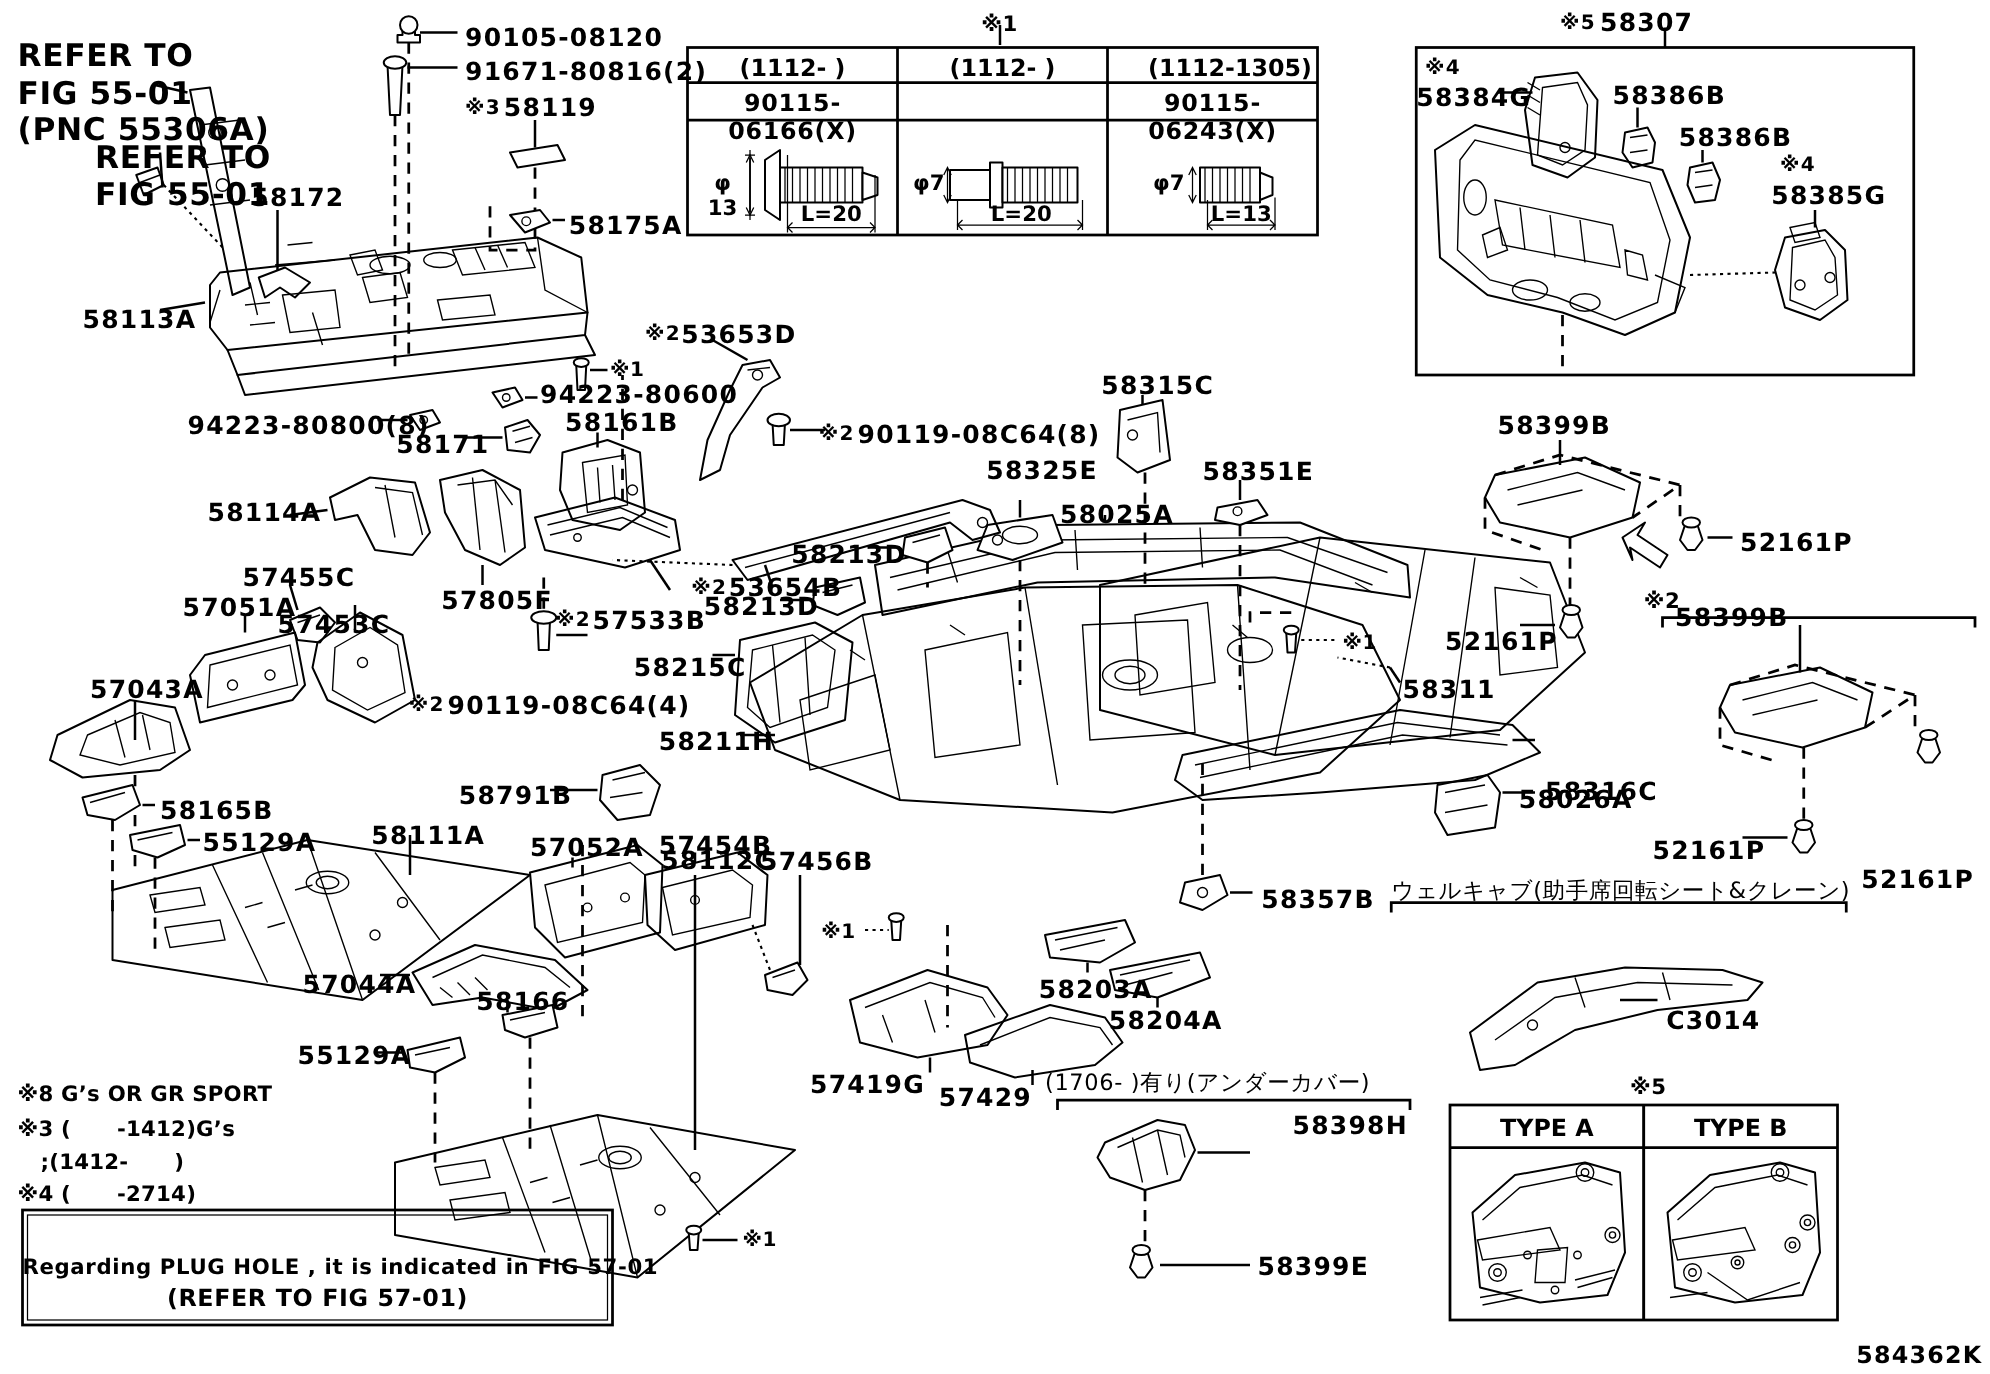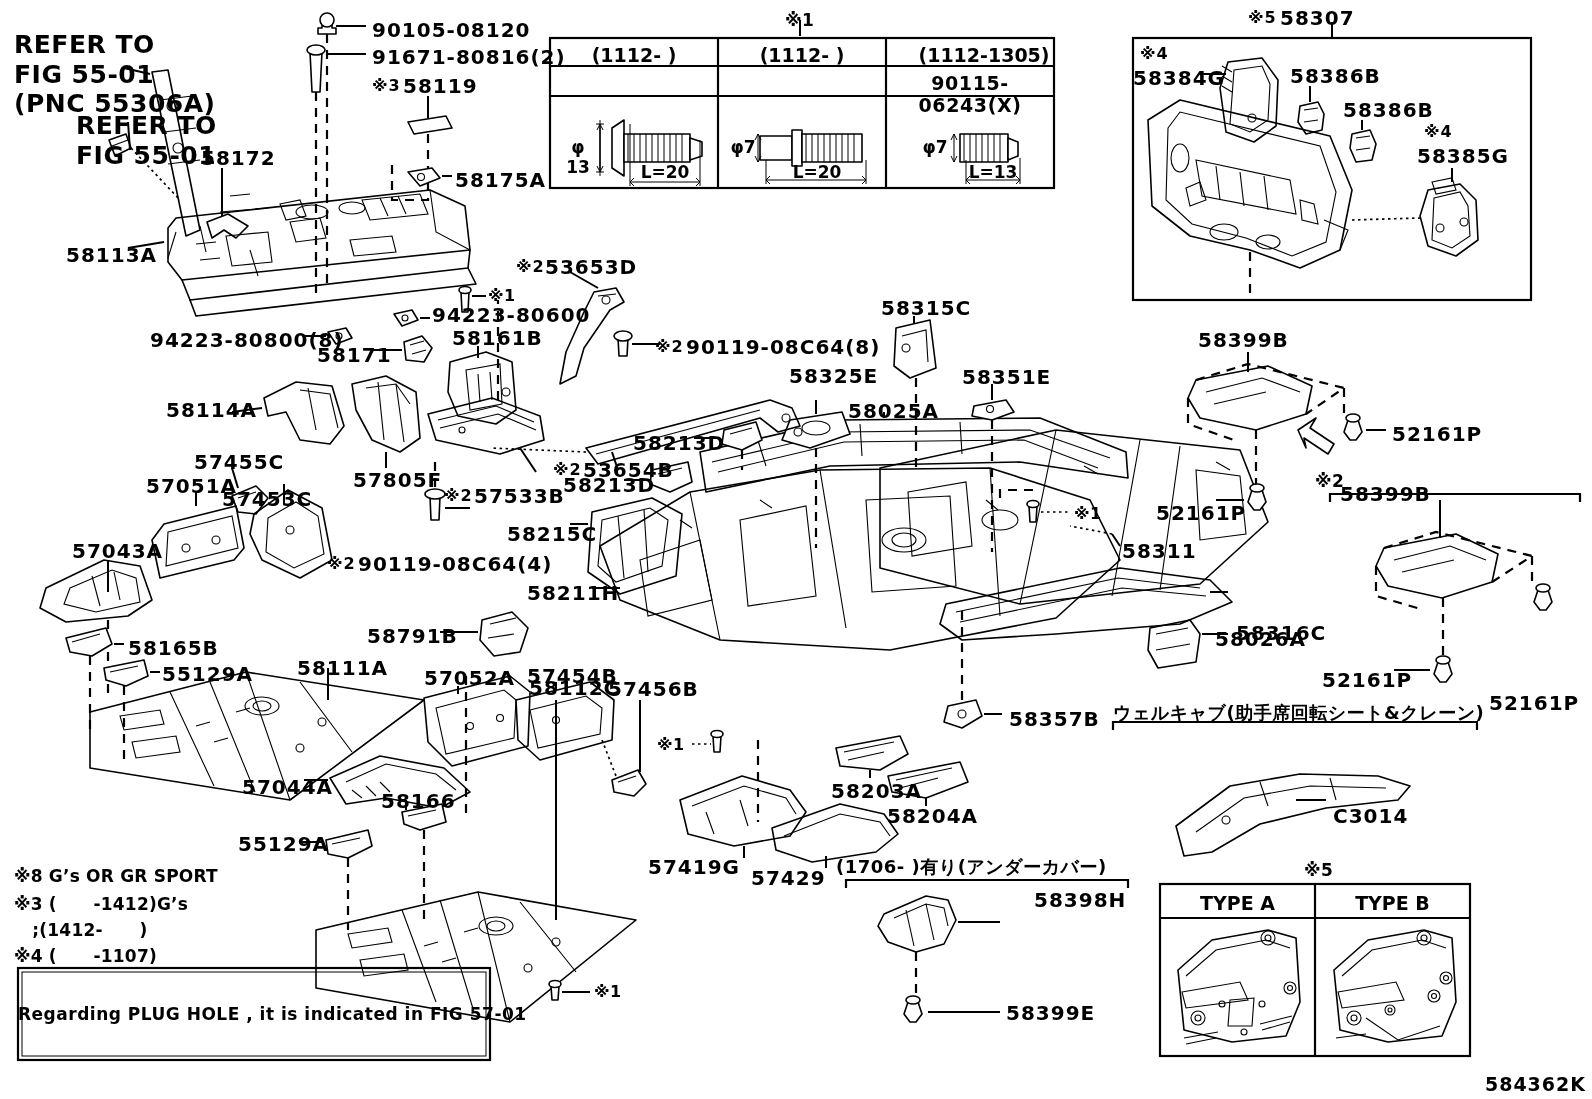--- a/index.html
+++ b/index.html
@@ -5,21 +5,21 @@
   html,body{margin:0;padding:0;background:#ffffff;}
   body{width:1592px;height:1099px;position:relative;overflow:hidden;
        font-family:"Liberation Sans", sans-serif;color:#000;}
   #sheet{position:absolute;left:0;top:0;width:1592px;height:1099px;}
   .lbl{position:absolute;font-family:"DejaVu Sans", sans-serif;font-weight:bold;
        letter-spacing:0.5px;white-space:nowrap;line-height:1;}
   .pn{font-size:20px;letter-spacing:1px;}
   .pn-sm{font-size:18px;letter-spacing:0.5px;}
   .ref{font-size:25px;letter-spacing:0.5px;line-height:1.18;}
   .note{font-size:17px;letter-spacing:0.2px;line-height:1.45;white-space:pre;}
-  .jp{font-family:"DejaVu Sans", sans-serif;font-weight:bold;}
+  .jp{font-family:"DejaVu Sans", sans-serif;font-weight:normal;}
   .tblcell{position:absolute;font-family:"DejaVu Sans", sans-serif;font-weight:bold;
            font-size:19px;text-align:center;}
   svg{position:absolute;left:0;top:0;pointer-events:none;}
   .drawno{position:absolute;right:6px;bottom:4px;font-family:"DejaVu Sans",sans-serif;
           font-size:19px;font-weight:bold;letter-spacing:1px;}
 </style>
 </head>
 <body>
 
 <div id="sheet">
@@ -568,38 +568,40 @@
   <div class="lbl pn" style="left:1133px;top:68px;">58384G</div>
   <div class="lbl pn" style="left:1290px;top:66px;">58386B</div>
   <div class="lbl pn" style="left:1343px;top:100px;">58386B</div>
   <div class="lbl pn" style="left:1424px;top:124px;font-size:16px;">※4</div>
   <div class="lbl pn" style="left:1417px;top:146px;">58385G</div>
 
   <div class="lbl" style="left:785px;top:12px;font-size:17px;">※1</div>
   <div class="tblcell" style="left:550px;top:44px;width:168px;">(1112-      )</div>
   <div class="tblcell" style="left:718px;top:44px;width:168px;">(1112-      )</div>
   <div class="tblcell" style="left:886px;top:44px;width:196px;">(1112-1305)</div>
+  <div class="tblcell" style="left:550px;top:72px;width:168px;letter-spacing:0.6px;">90115-06166(X)</div>
   <div class="tblcell" style="left:886px;top:72px;width:168px;letter-spacing:0.6px;">90115-06243(X)</div>
   <div class="tblcell" style="left:558px;top:137px;width:40px;font-size:17px;">φ 13</div>
   <div class="tblcell" style="left:726px;top:137px;width:34px;font-size:17px;">φ7</div>
   <div class="tblcell" style="left:918px;top:137px;width:34px;font-size:17px;">φ7</div>
   <div class="tblcell" style="left:634px;top:162px;width:62px;font-size:17px;">L=20</div>
   <div class="tblcell" style="left:786px;top:162px;width:62px;font-size:17px;">L=20</div>
   <div class="tblcell" style="left:962px;top:162px;width:62px;font-size:17px;">L=13</div>
 
   <div class="lbl" style="left:1304px;top:862px;font-size:17px;">※5</div>
   <div class="tblcell" style="left:1160px;top:892px;width:155px;">TYPE A</div>
   <div class="tblcell" style="left:1315px;top:892px;width:155px;">TYPE B</div>
 
   <div class="lbl jp" style="left:1113px;top:704px;font-size:18px;">ウェルキャブ(助手席回転シート&amp;クレーン)</div>
   <div class="lbl jp" style="left:836px;top:858px;font-size:18px;">(1706-      )有り(アンダーカバー)</div>
   <div class="lbl" style="left:1315px;top:473px;font-size:17px;">※2</div>
 
   <div class="lbl note" style="left:14px;top:864px;">※8 G’s OR GR SPORT</div>
   <div class="lbl note" style="left:14px;top:892px;">※3 (      -1412)G’s</div>
   <div class="lbl note" style="left:14px;top:918px;">   ;(1412-      )</div>
-  <div class="lbl note" style="left:14px;top:944px;">※4 (      -1107)</div>
+  <div class="lbl note" style="left:14px;top:944px;">※4 (      -2714)</div>
 
   <div class="lbl" style="left:18px;top:1006px;width:472px;text-align:center;font-size:17px;font-weight:bold;">Regarding  PLUG  HOLE , it is indicated in FIG  57-01</div>
+  <div class="lbl" style="left:18px;top:1030px;width:472px;text-align:center;font-size:19px;font-weight:bold;letter-spacing:0.5px;">(REFER TO FIG 57-01)</div>
 
   <div class="drawno">584362K</div>
 
 </div>
 
 </body></html>

